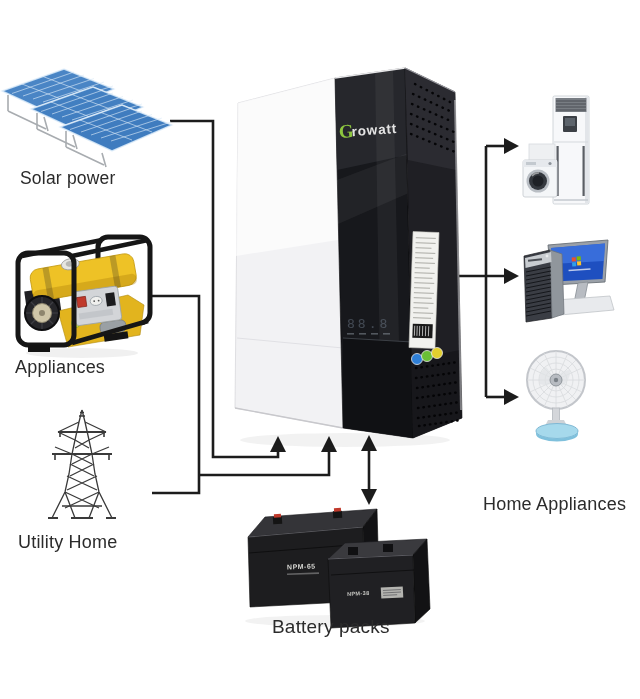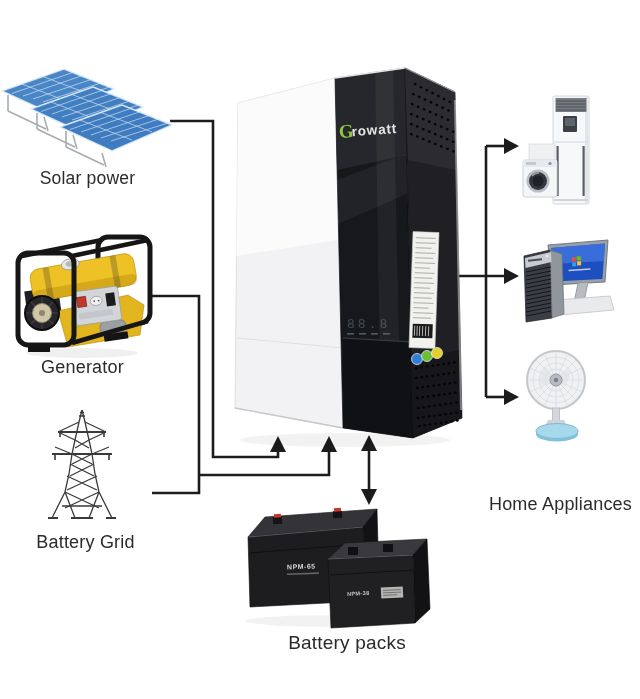--- a/index.html
+++ b/index.html
@@ -2,21 +2,21 @@
 <html><head>
 <meta charset="utf-8">
 <style>
   html,body{margin:0;padding:0;background:#ffffff;}
   .canvas{
     position:relative;width:640px;height:699px;background:#ffffff;overflow:hidden;
     font-family:"Liberation Sans", sans-serif;
   }
   .abs{position:absolute;}
   .node-label{
-    position:absolute;text-align:center;color:#2b2b2b;
+    position:absolute;color:#2b2b2b;
     font-family:"Liberation Sans", sans-serif;font-weight:400;
     letter-spacing:.2px;white-space:nowrap;
   }
   svg{display:block;}
 </style>
 </head>
 <body>
 
 <div class="canvas">
 
@@ -342,21 +342,21 @@
     <rect x="30.5" y="68" width="7" height="15" fill="#d4d6da" stroke="#b4b8bd" stroke-width="0.8"></rect>
     <g>
       <polygon points="26,80 42,80 46,88 22,88" fill="#cfd3d7"></polygon>
       <ellipse cx="35" cy="91" rx="21" ry="7.5" fill="#a6d9ec" stroke="#7fb8d4" stroke-width="1"></ellipse>
       <path d="M14,91 a21,7.5 0 0 0 42,0 l0,3 a21,7.5 0 0 1 -42,0 Z" fill="#7fc0dc"></path>
     </g>
   </svg>
 
   <div class="node-label" style="left:20px;top:168px;width:135px;font-size:17.5px;">Solar power</div>
 
-  <div class="node-label" style="left:15px;top:357px;width:135px;font-size:18px;">Generator</div>
-
-  <div class="node-label" style="left:18px;top:532px;width:135px;font-size:18px;">Battery Grid</div>
-
-  <div class="node-label" style="left:272px;top:632px;width:150px;font-size:19px;">Battery packs</div>
+  <div class="node-label" style="left:15px;top:357px;width:135px;font-size:18px;">Appliances</div>
+
+  <div class="node-label" style="left:18px;top:532px;width:135px;font-size:18px;">Utility Home</div>
+
+  <div class="node-label" style="left:272px;top:616px;width:150px;font-size:19px;">Battery packs</div>
 
   <div class="node-label" style="left:483px;top:494px;width:155px;font-size:18px;">Home Appliances</div>
 
 </div>
 
 </body></html>

